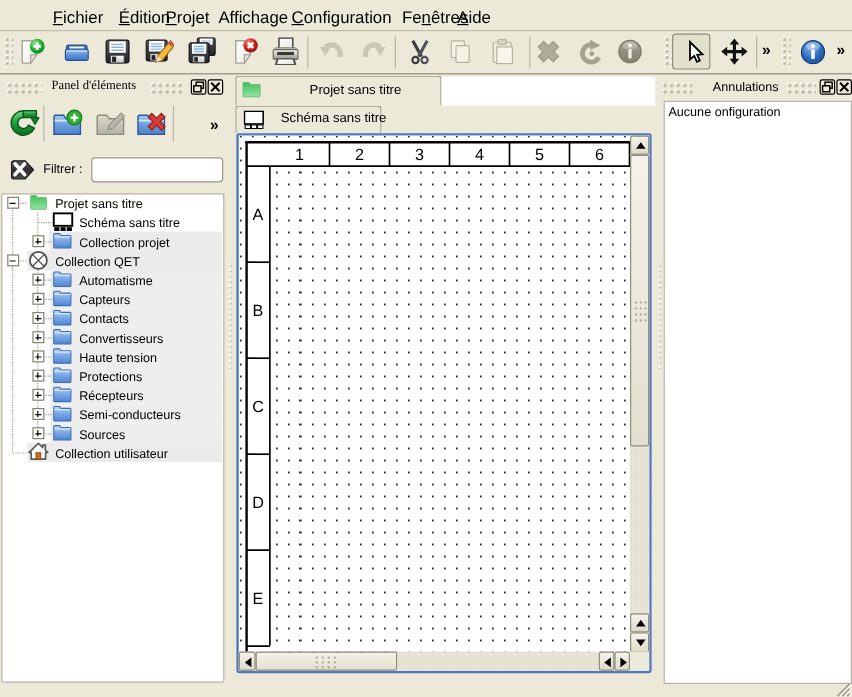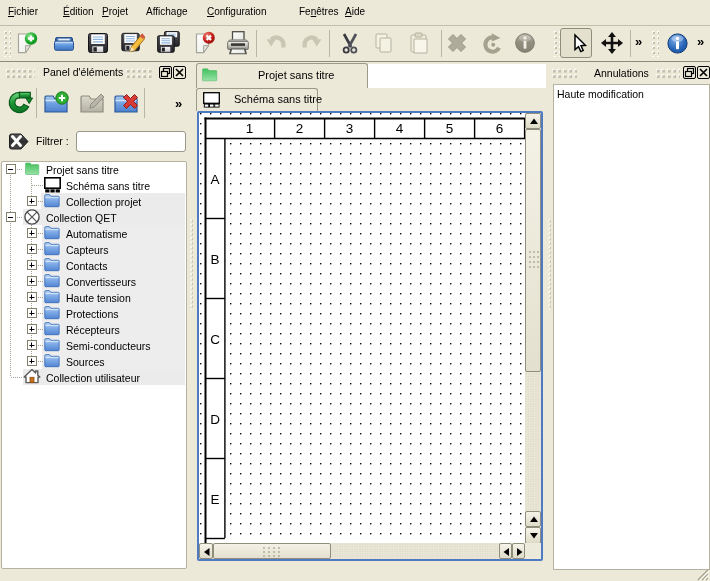--- a/index.html
+++ b/index.html
@@ -1,20 +1,20 @@
 <!DOCTYPE html>
 <html><head><meta charset="utf-8">
 <style>
 * { margin:0; padding:0; box-sizing:border-box; }
 html,body { width:710px; height:581px; overflow:hidden; }
 body { background:#ece9d8; font-family:"Liberation Sans", sans-serif; color:#000; position:relative; }
 .abs { position:absolute; }
 
 #menubar { left:0; top:0; width:710px; height:26px; border-bottom:1px solid #c1beab; }
-#menubar span { position:absolute; top:6px; font-size:10px; }
+#menubar span { position:absolute; top:6px; font-size:14px;margin-left:36px; }
 #menubar u { text-decoration:underline; }
 
 #toolbar { left:0; top:26px; width:710px; height:36px; border-bottom:1px solid #8d8b7a; }
 .tbsep { position:absolute; top:4px; width:1px; height:27px; background:#b9b6a5; }
 .handle { position:absolute; width:8px; background:
   radial-gradient(circle at 3px 3px, #c3c0ac 1.4px, rgba(0,0,0,0) 1.5px),
   radial-gradient(circle at 2px 2px, #fefefb 1.4px, rgba(0,0,0,0) 1.5px);
   background-size:5px 5px; }
 .chev { position:absolute; font-size:13px; font-weight:bold; color:#000; }
 
@@ -227,21 +227,21 @@
  <div class="tbsep" style="left:630px"></div>
  <div class="handle" style="left:553px; top:4px; height:27px;"></div>
  <div class="handle" style="left:651px; top:4px; height:27px;"></div>
  <div style="position:absolute; left:560px; top:2px; width:32px; height:30px; background:#e3e0cd; border:1px solid #8f8d7c; border-radius:3px;"></div>
  <span class="chev" style="left:635px; top:8px">»</span>
  <span class="chev" style="left:697px; top:8px">»</span>
 </div>
 
 <div class="abs docktitle" style="left:0; top:63px; width:190px;">
  <div class="dtex" style="left:5px; width:30px;"></div>
- <div class="dttext" style="left:43px; top:3px;">Panel d'éléments</div>
+ <div class="dttext" style="left:43px; top:3px;font-family:Liberation Serif, serif;">Panel d'éléments</div>
  <div class="dtex" style="left:125px; width:28px;"></div>
  <div class="dbtn" style="left:159px; top:3px;">
       <svg width="11" height="11" viewBox="0 0 11 11" style="margin:0px 0 0 0px">
         <rect x="3.5" y="1.5" width="6" height="5" fill="none" stroke="#000" stroke-width="1.2"></rect>
         <rect x="1.5" y="4.5" width="6" height="5" fill="#ece9d8" stroke="#000" stroke-width="1.2"></rect>
       </svg>
     </div>
  <div class="dbtn" style="left:173px; top:3px;">
       <svg width="11" height="11" viewBox="0 0 11 11">
         <path d="M2 2 L9 9 M9 2 L2 9" stroke="#000" stroke-width="1.6"></path>
@@ -613,15 +613,15 @@
         <rect x="1.5" y="4.5" width="6" height="5" fill="#ece9d8" stroke="#000" stroke-width="1.2"></rect>
       </svg>
     </div>
  <div class="dbtn" style="left:151px; top:3px;">
       <svg width="11" height="11" viewBox="0 0 11 11">
         <path d="M2 2 L9 9 M9 2 L2 9" stroke="#000" stroke-width="1.6"></path>
       </svg>
     </div>
 </div>
 <div class="abs" id="undolist">
-    <div style="position:absolute; left:3px; top:3px; font-size:10.5px;">Haute modification</div>
+    <div style="position:absolute; left:3px; top:3px; font-size:10.5px;">Aucune onfiguration</div>
   </div>
 <div class="abs" id="statusbar"></div>
 
 </body></html>

